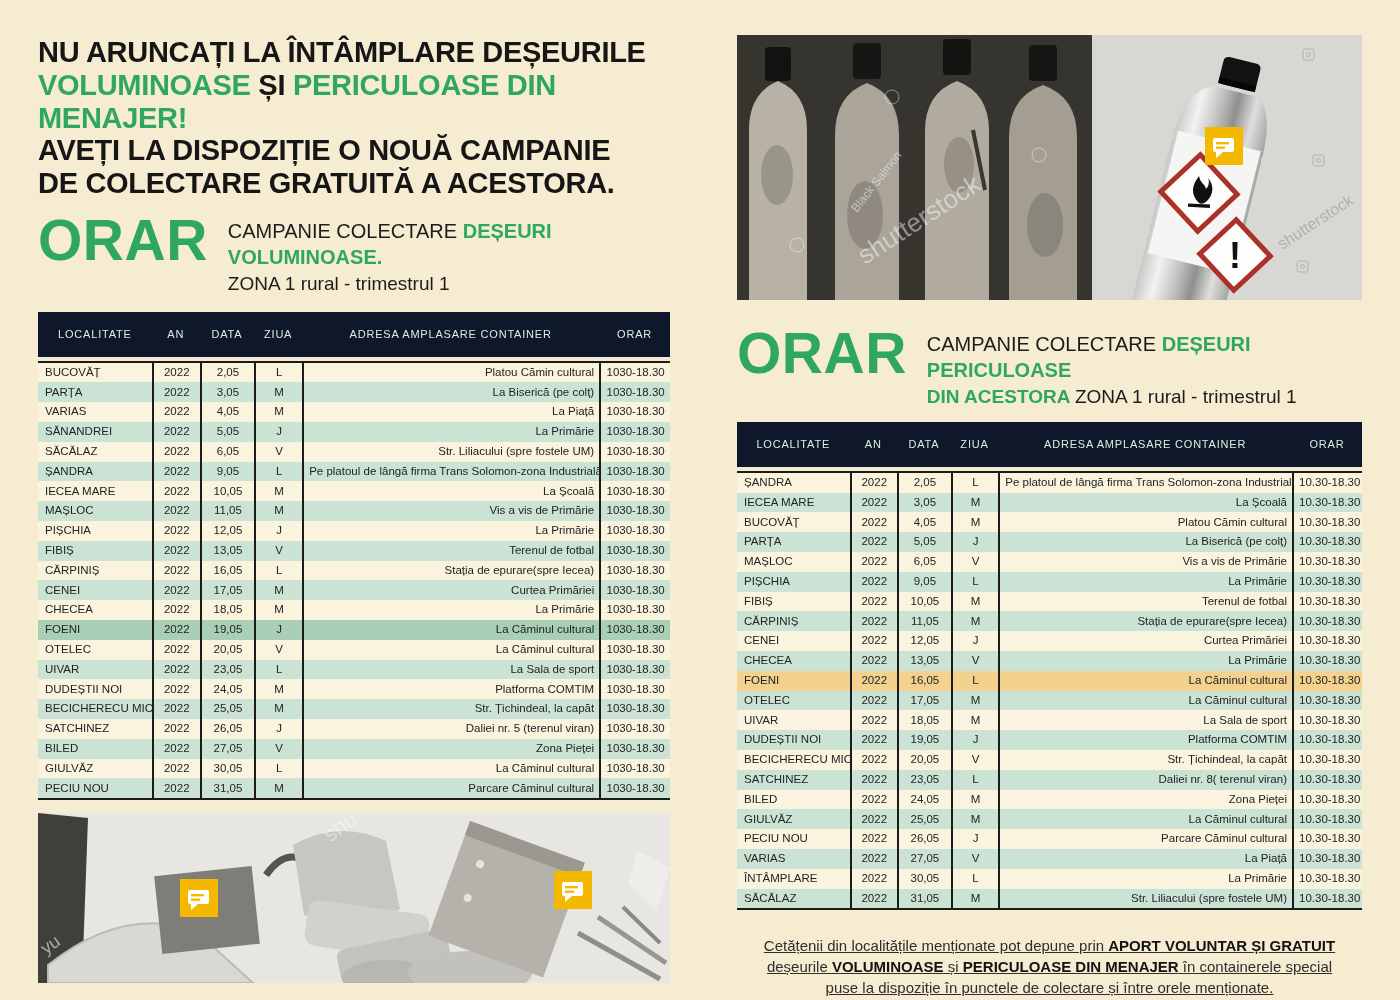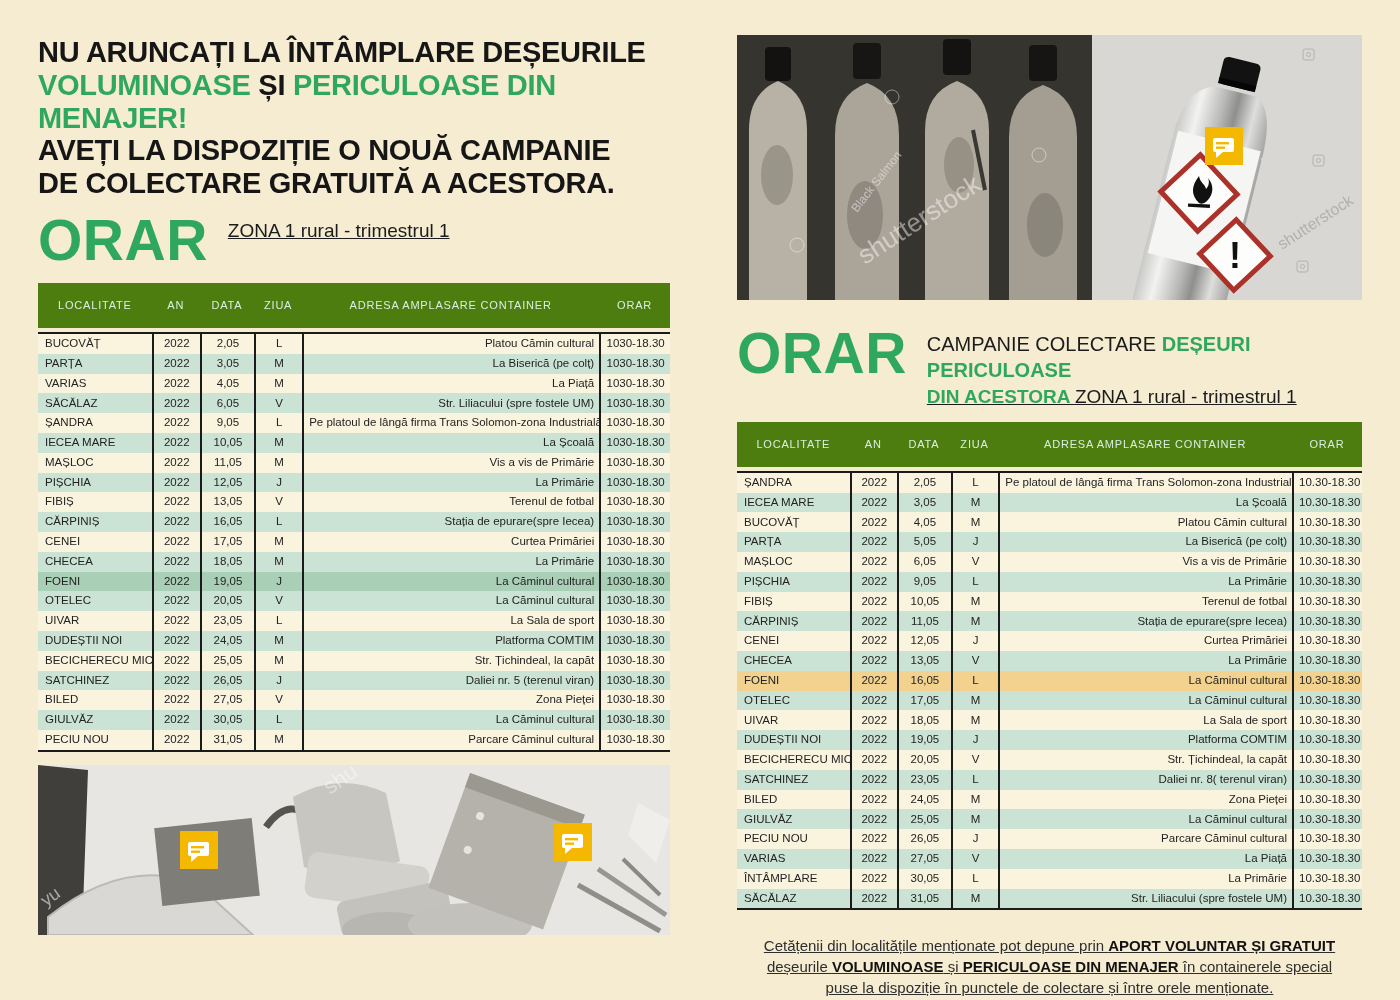--- a/index.html
+++ b/index.html
@@ -14,29 +14,29 @@
   
   .headline { margin:36px 0 3px 0; font-size:29px; line-height:1.13; font-weight:bold;
               color:#161616; letter-spacing:-0.3px; }
   .grn { color:#2fa75f; }
 
   
   .orar-row { display:flex; align-items:flex-start; gap:20px; margin-top:13px; }
   .orar-big { font-size:57px; font-weight:bold; color:#2fa75f; line-height:0.95; letter-spacing:0.5px; }
   .orar-sub { padding-top:5px; font-size:20px; line-height:1.32; color:#1c1c1c; }
   .orar-sub .b  { font-weight:bold; }
-  .orar-sub .l2 { font-size:19px;text-decoration:underline; }
+  .orar-sub .l2 { font-size:19px; }
 
   
   table.sched { width:100%; border-collapse:separate; border-spacing:0; margin-top:16px; table-layout:fixed; }
   table.sched col.c0 { width:18%; }   table.sched col.c1 { width:7.6%; }
   table.sched col.c2 { width:8.6%; }  table.sched col.c3 { width:7.6%; }
   table.sched col.c4 { width:47%; }   table.sched col.c5 { width:11.2%; }
   table.sched th {
-    background:#4d7c0f; color:#d9efe2; font-size:11px; font-weight:normal;
+    background:#0f172a; color:#d9efe2; font-size:11px; font-weight:normal;
     letter-spacing:0.8px; height:43px; border-bottom:4px solid #f6ecd1; text-align:center;
     overflow:hidden; white-space:nowrap;
   }
   table.sched td {
     height:19.8px; font-size:11.5px; color:#232323; padding:0 5px;
     white-space:nowrap; overflow:hidden; line-height:1;
   }
   table.sched td.c0 { text-align:left; padding-left:7px; }
   table.sched td.c1, table.sched td.c2, table.sched td.c3, table.sched td.c5 { text-align:center; }
   table.sched td.c4 { text-align:right; }
@@ -69,20 +69,21 @@
     <div class="headline">
       <span>NU ARUNCAȚI LA ÎNTÂMPLARE DEȘEURILE</span><br>
       <span class="grn">VOLUMINOASE</span><span> ȘI </span><span class="grn">PERICULOASE DIN MENAJER!</span><br>
       <span>AVEȚI LA DISPOZIȚIE O NOUĂ CAMPANIE</span><br>
       <span>DE COLECTARE GRATUITĂ A ACESTORA.</span>
     </div>
 
     <div class="orar-row">
       <div class="orar-big">ORAR</div>
       <div class="orar-sub">
+        <div><span>CAMPANIE COLECTARE </span><span class="grn b">DEȘEURI VOLUMINOASE.</span></div>
         <div class="l2">ZONA 1 rural - trimestrul 1</div>
       </div>
     </div>
 
     <table class="sched" id="table-left">
       <colgroup>
           <col class="c0">
           <col class="c1">
           <col class="c2">
           <col class="c3">
@@ -115,20 +116,28 @@
             <td class="c3">M</td>
             <td class="c4">La Biserică (pe colț)</td>
             <td class="c5">1030-18.30</td>
           </tr>
           <tr>
             <td class="c0">VARIAS</td>
             <td class="c1">2022</td>
             <td class="c2">4,05</td>
             <td class="c3">M</td>
             <td class="c4">La Piață</td>
+            <td class="c5">1030-18.30</td>
+          </tr>
+          <tr>
+            <td class="c0">SĂNANDREI</td>
+            <td class="c1">2022</td>
+            <td class="c2">5,05</td>
+            <td class="c3">J</td>
+            <td class="c4">La Primărie</td>
             <td class="c5">1030-18.30</td>
           </tr>
           <tr>
             <td class="c0">SĂCĂLAZ</td>
             <td class="c1">2022</td>
             <td class="c2">6,05</td>
             <td class="c3">V</td>
             <td class="c4">Str. Liliacului (spre fostele UM)</td>
             <td class="c5">1030-18.30</td>
           </tr>

